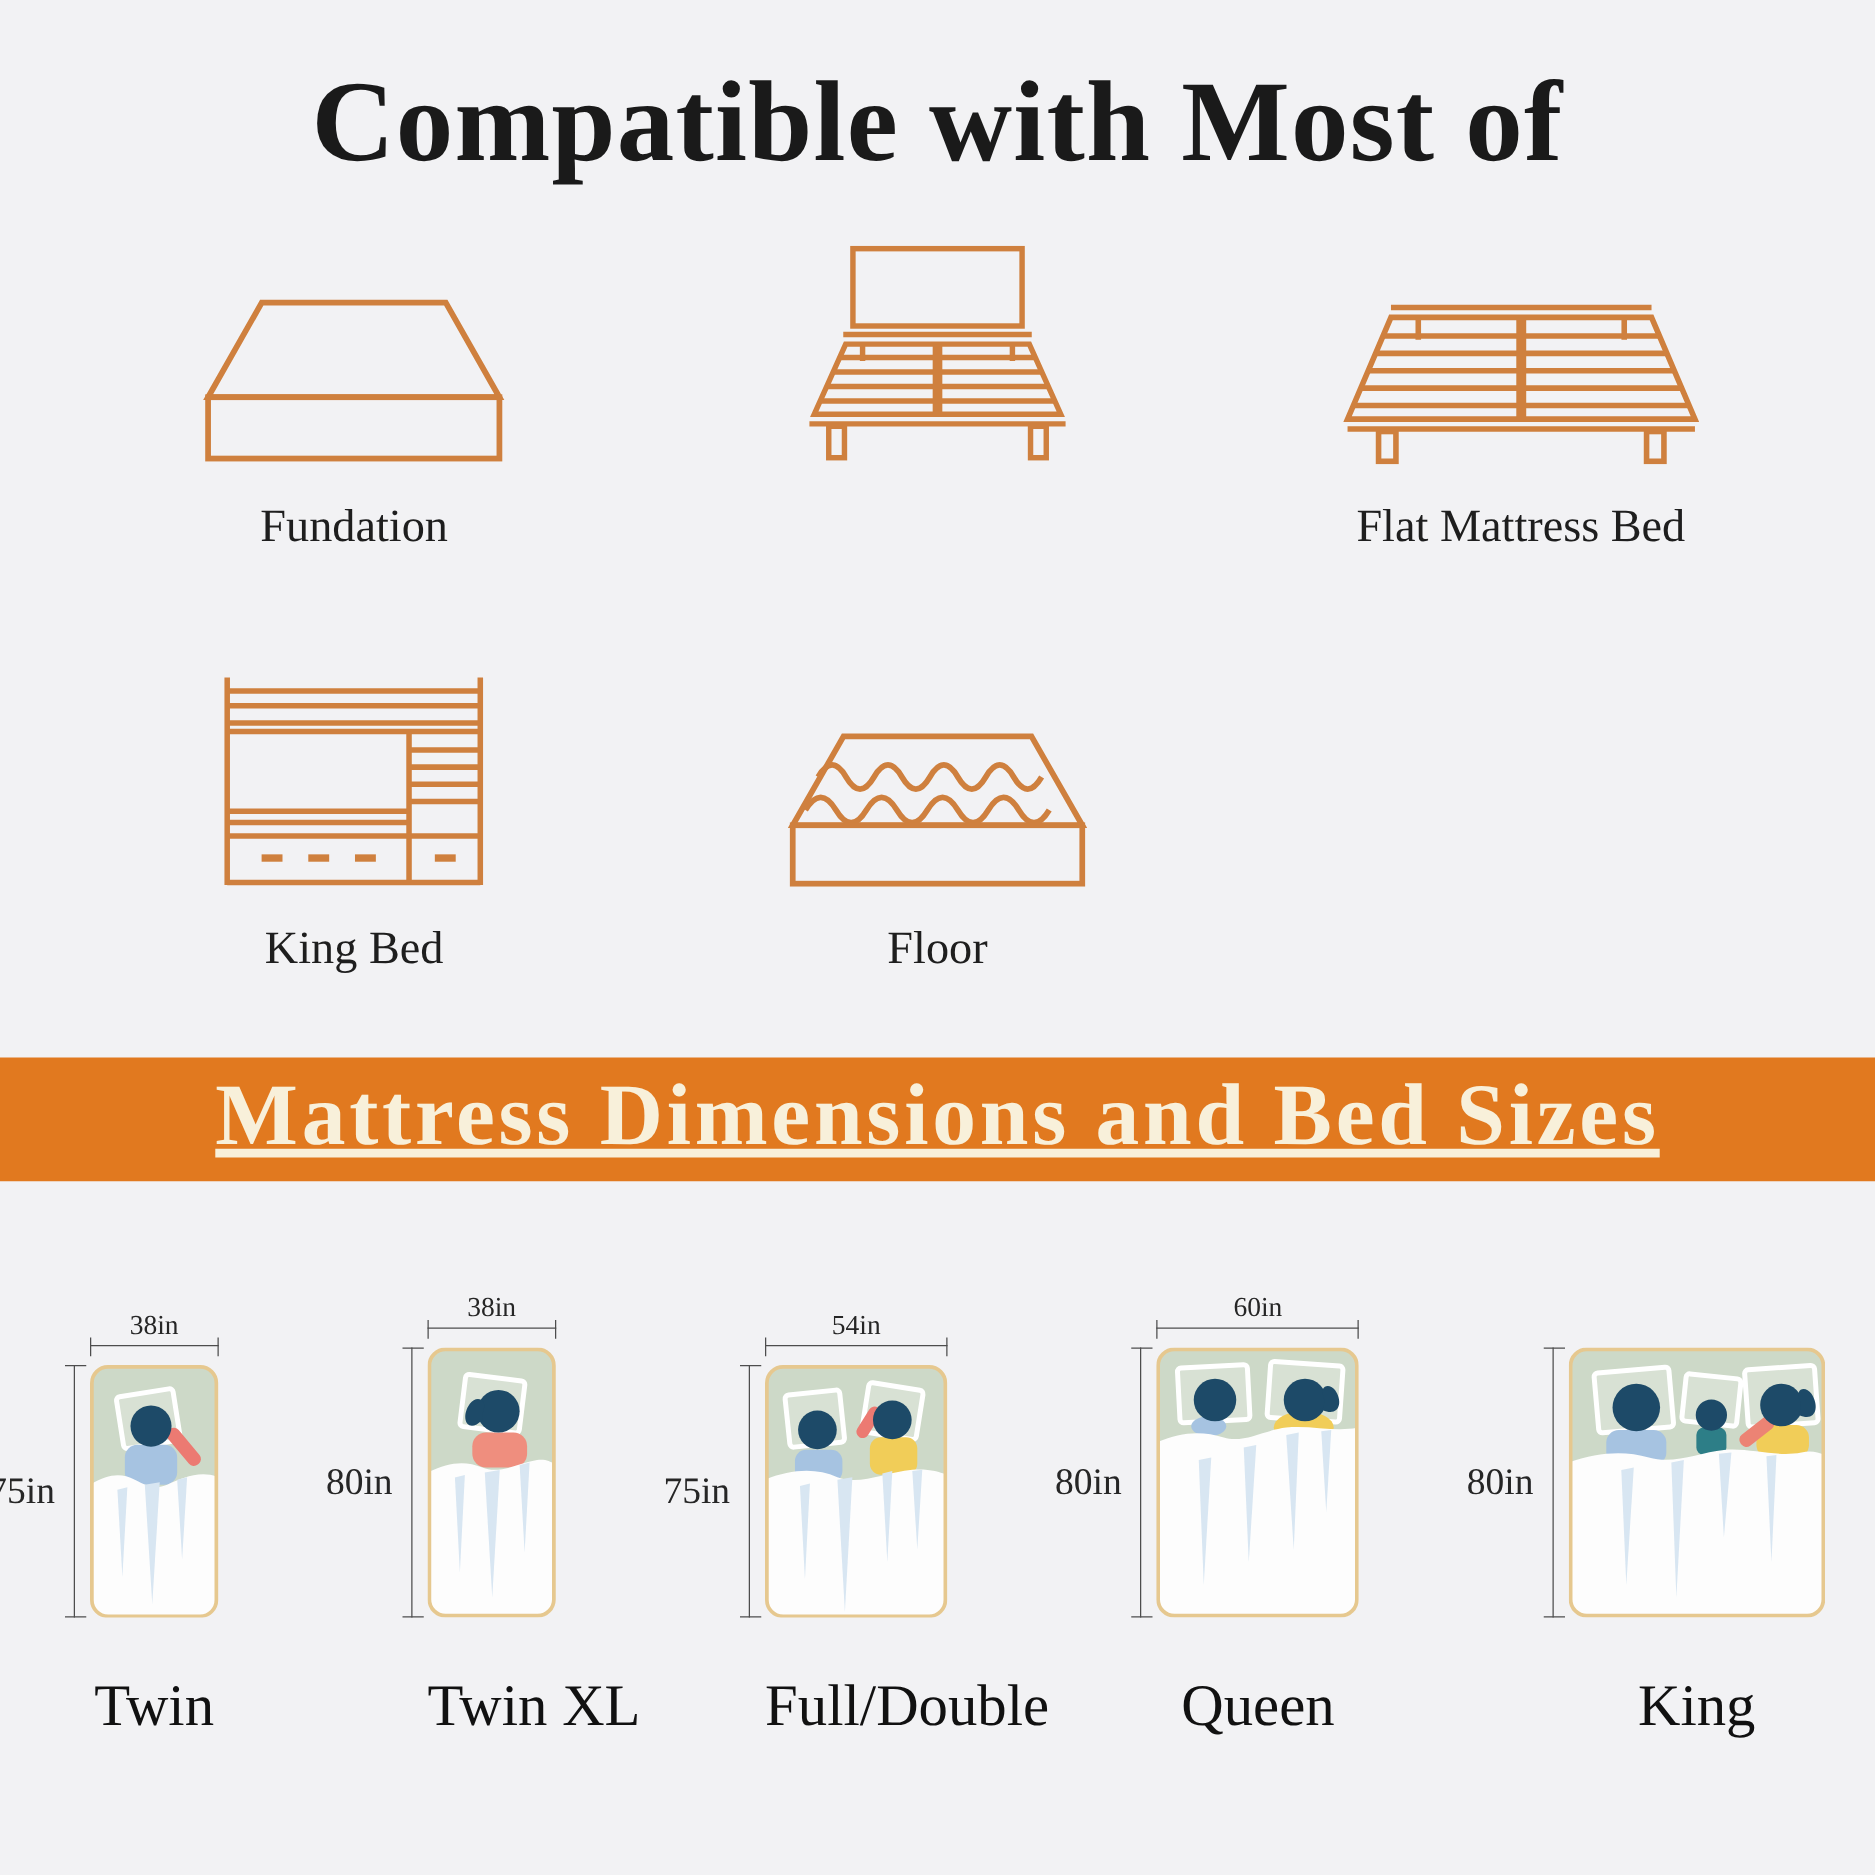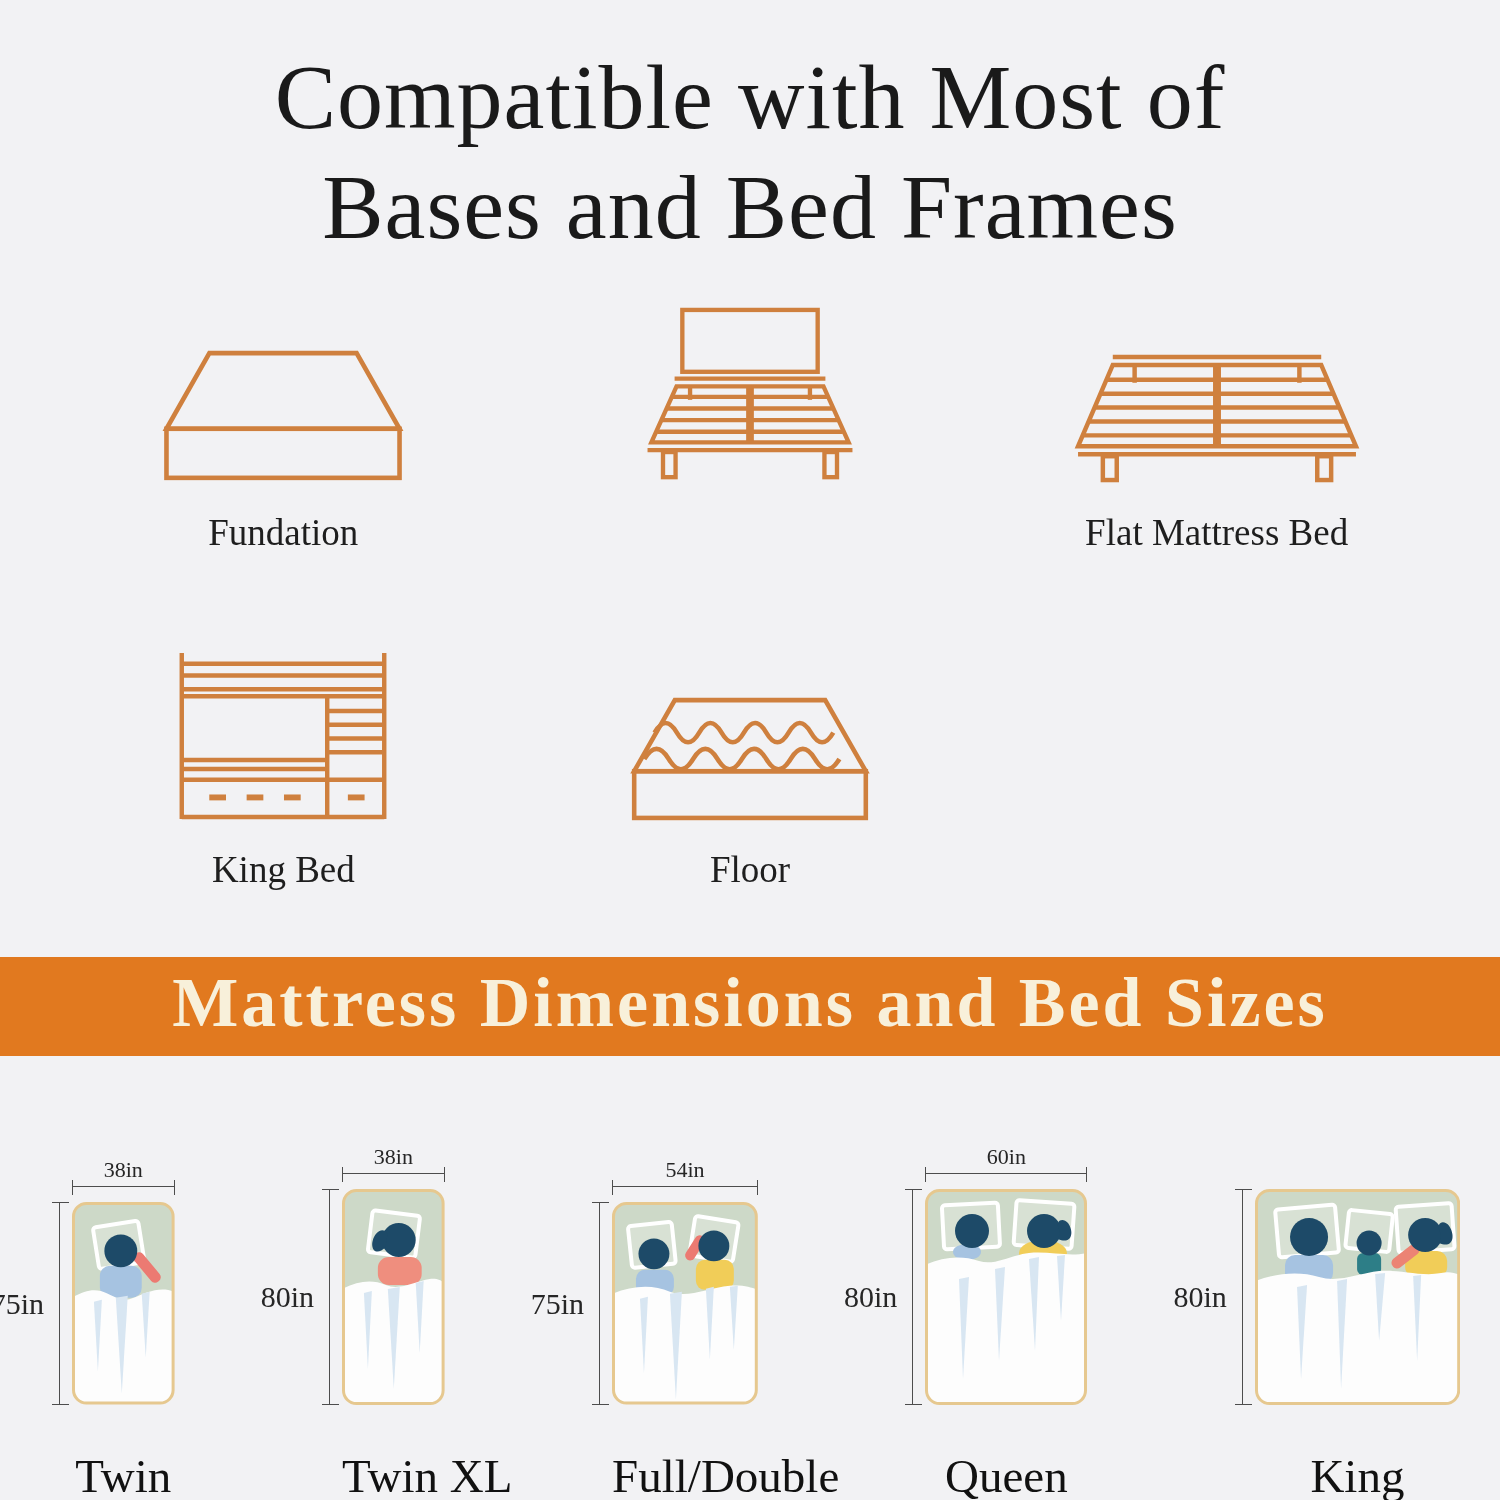--- a/index.html
+++ b/index.html
@@ -7,21 +7,21 @@
   body {
     font-family: "Liberation Serif", "DejaVu Serif", serif;
     background:#f2f2f4;
     overflow:hidden;
   }
   .page { width:1500px; height:1500px; position:relative; }
 
   
   .hero { padding-top:42px; text-align:center; }
   .hero h1 {
-    font-size:92px; font-weight:400; line-height:1.2;
+    font-size:92px; font-weight:700; line-height:1.2;
     color:#1a1a1a; letter-spacing:1px;
   }
 
   
   .frames {
     margin:34px auto 0; width:1400px;
     display:grid; grid-template-columns:1fr 1fr 1fr;
     row-gap:80px; justify-items:center;
   }
   .frame-cell { display:flex; flex-direction:column; align-items:center; }
@@ -84,21 +84,21 @@
     text-align:center; font-size:47px; color:#111; white-space:nowrap;
   }
 </style>
 </head>
 <body style="background: rgb(242, 242, 244);">
 
 <div class="page">
 
   <header class="hero">
     <h1 style="color: rgb(26, 26, 26);"><span>Compatible with Most of</span><br>
-    <span>Bases and Bed Frames</span></h1>
+    </h1>
   </header>
 
   <section class="frames">
 
     <div class="frame-cell">
       <div class="frame-icon">
         <svg width="246" height="138" viewBox="0 0 240 135" fill="none" stroke="#cf803e" stroke-width="4.5">
           <path d="M48 6 H192 L234 80 H6 Z"></path>
           <rect x="6" y="80" width="228" height="48"></rect>
         </svg>
@@ -183,21 +183,21 @@
           <path d="M16 64 q12 -20 24 0 t24 0 t24 0 t24 0 t24 0 t24 0 t24 0 t24 0"></path>
           <rect x="6" y="76" width="228" height="46"></rect>
         </svg>
       </div>
       <div class="frame-label">Floor</div>
     </div>
 
   </section>
 
   <div class="banner" style="background:#e1791f;">
-    <h2 style="color:#f8f0da;">Mattress Dimensions and Bed Sizes</h2>
+    <h2 style="color:#f8f0da;text-decoration:underline;">Mattress Dimensions and Bed Sizes</h2>
   </div>
 
   <section class="sizes">
 
     <div class="size-card" style="--w: 102.60000000000001px; --h: 202.5px;">
       <div class="dim-top">
         <span class="dim-top-label">38in</span>
         <span class="dim-top-line"></span>
       </div>
       <div class="card-mid">

